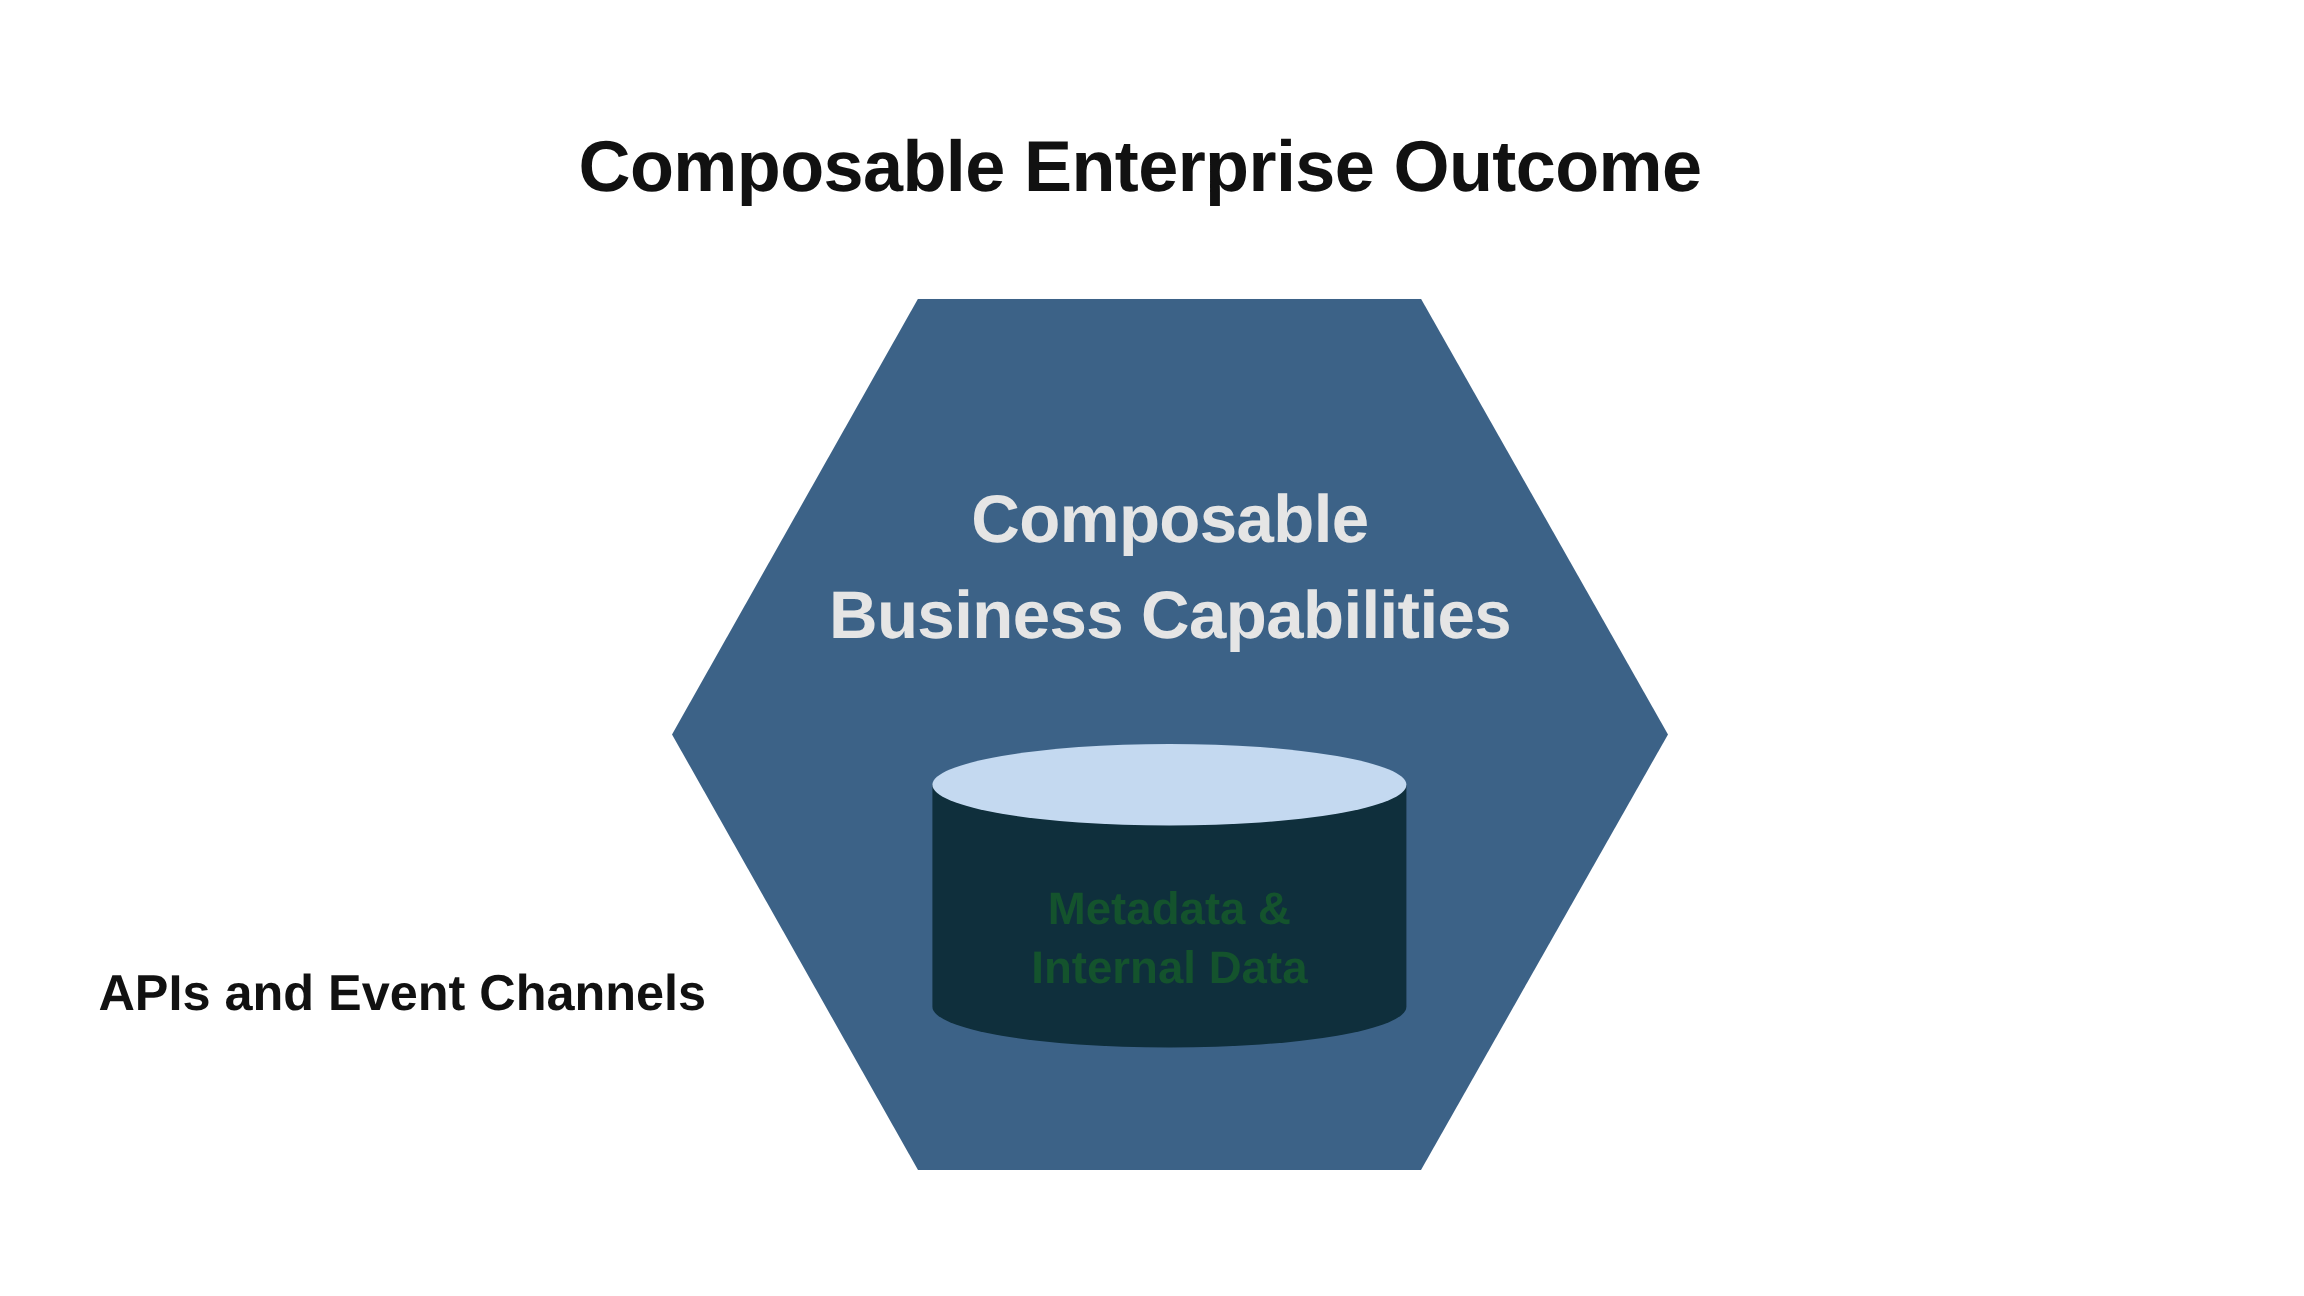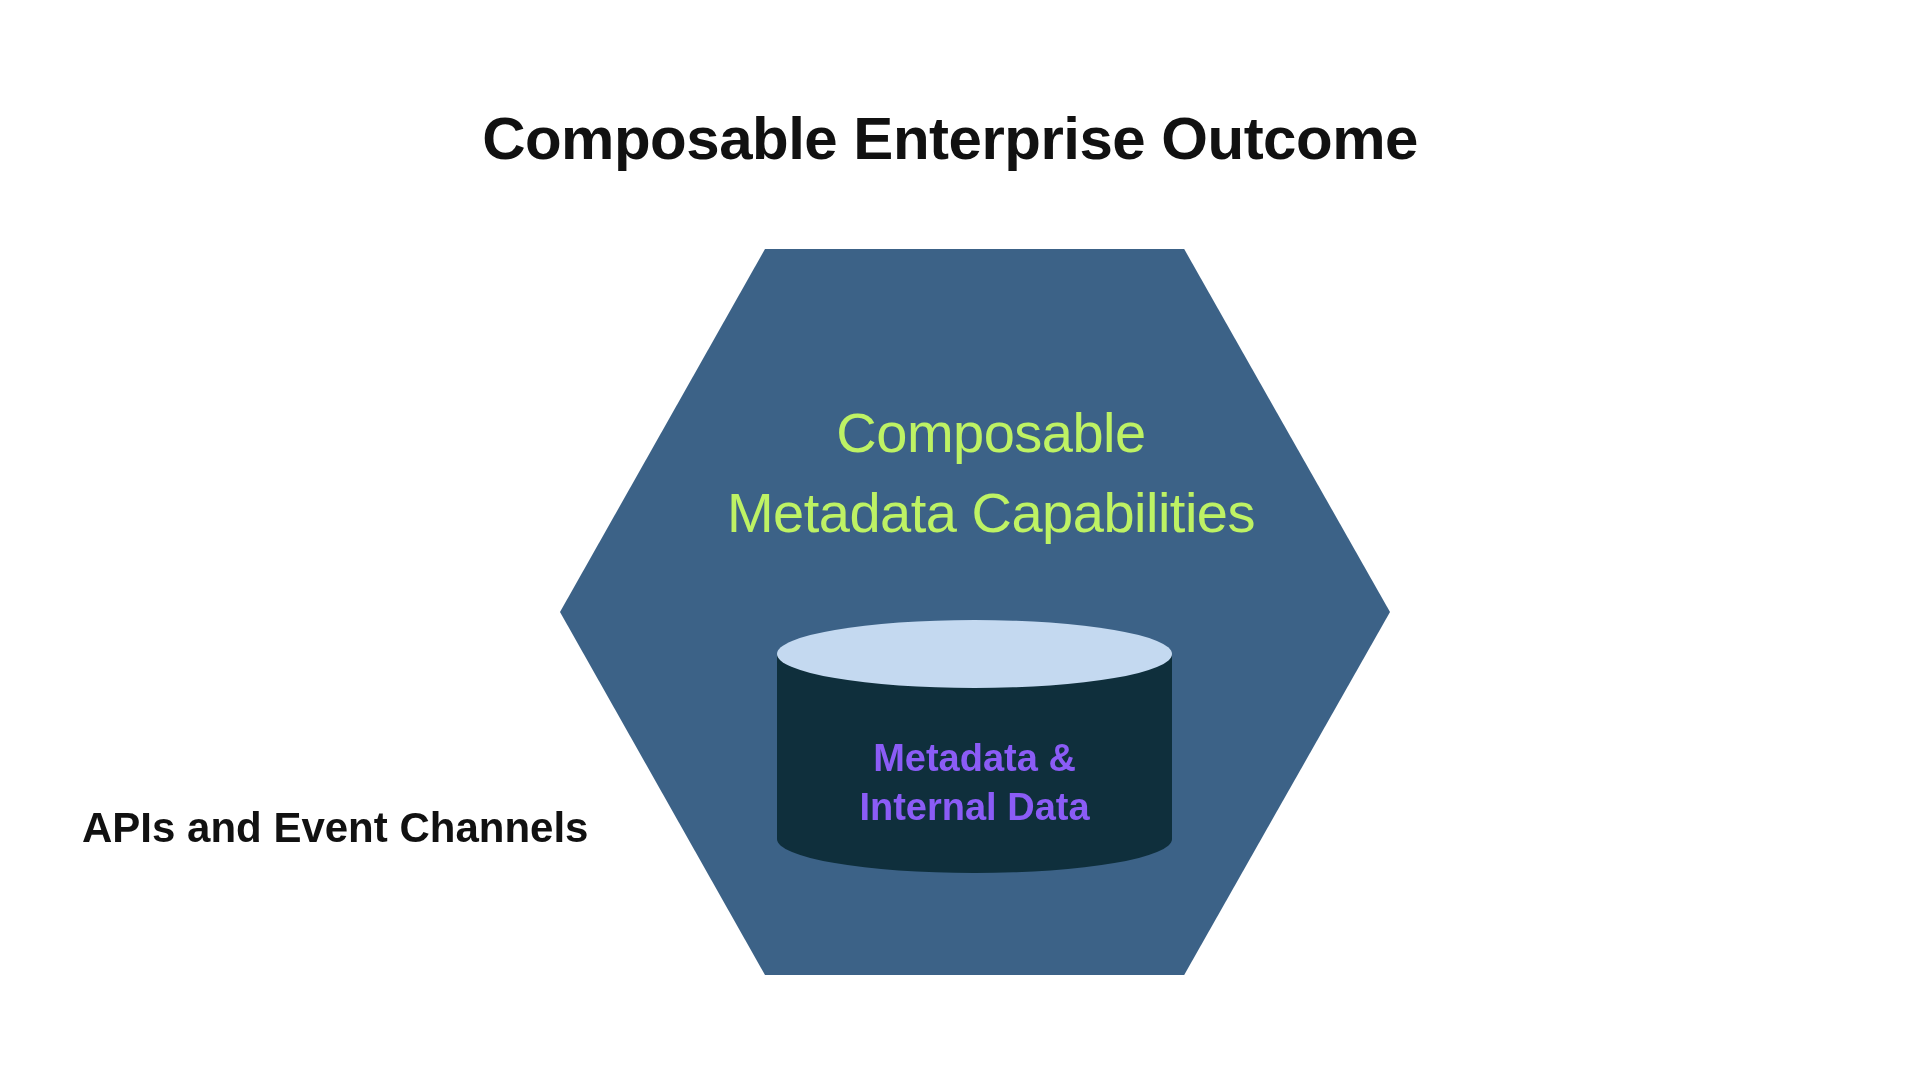--- a/index.html
+++ b/index.html
@@ -38,26 +38,26 @@
     left: 548px;
     top: 249px;
     width: 830px;
     height: 726px;
     background: #3C6287;
     clip-path: polygon(24.7% 0%, 75.2% 0%, 100% 50%, 75.2% 100%, 24.7% 100%, 0% 50%);
   }
   .hexagon-label {
     position: absolute;
     top: 144px;
-    left: 16px;
+    left: 0;
     width: 100%;
     text-align: center;
-    color: #bef264;
+    color: #e5e5e5;
     font-size: 56px;
-    font-weight: 400;
+    font-weight: 700;
     line-height: 80px;
     letter-spacing: -0.5px;
   }
   .hexagon-label span { display: block; }
 
   
   .cylinder {
     position: absolute;
     left: 765px;
     top: 620px;
@@ -83,21 +83,21 @@
     background: #C4D9F0;
     border-radius: 50%;
     z-index: 2;
   }
   .cylinder-label {
     position: absolute;
     top: 114px;
     left: 0;
     width: 100%;
     text-align: center;
-    color: #8b5cf6;
+    color: #14532d;
     font-size: 38px;
     font-weight: 700;
     line-height: 49px;
     z-index: 3;
   }
   .cylinder-label span { display: block; }
 
   
   .side-label {
     position: absolute;
@@ -112,21 +112,21 @@
 </head>
 <body>
 
 <div class="canvas">
 
   <h1 class="diagram-title">Composable Enterprise Outcome</h1>
 
   <div class="hexagon" style="background: rgb(60, 98, 135);">
     <div class="hexagon-label">
       <span>Composable</span>
-      <span>Metadata Capabilities</span>
+      <span>Business Capabilities</span>
     </div>
   </div>
 
   <div class="cylinder">
     <div class="cylinder-body" style="background: rgb(15, 47, 60);"></div>
     <div class="cylinder-top" style="background: rgb(196, 217, 240);"></div>
     <div class="cylinder-label">
       <span>Metadata &amp;</span>
       <span>Internal Data</span>
     </div>

